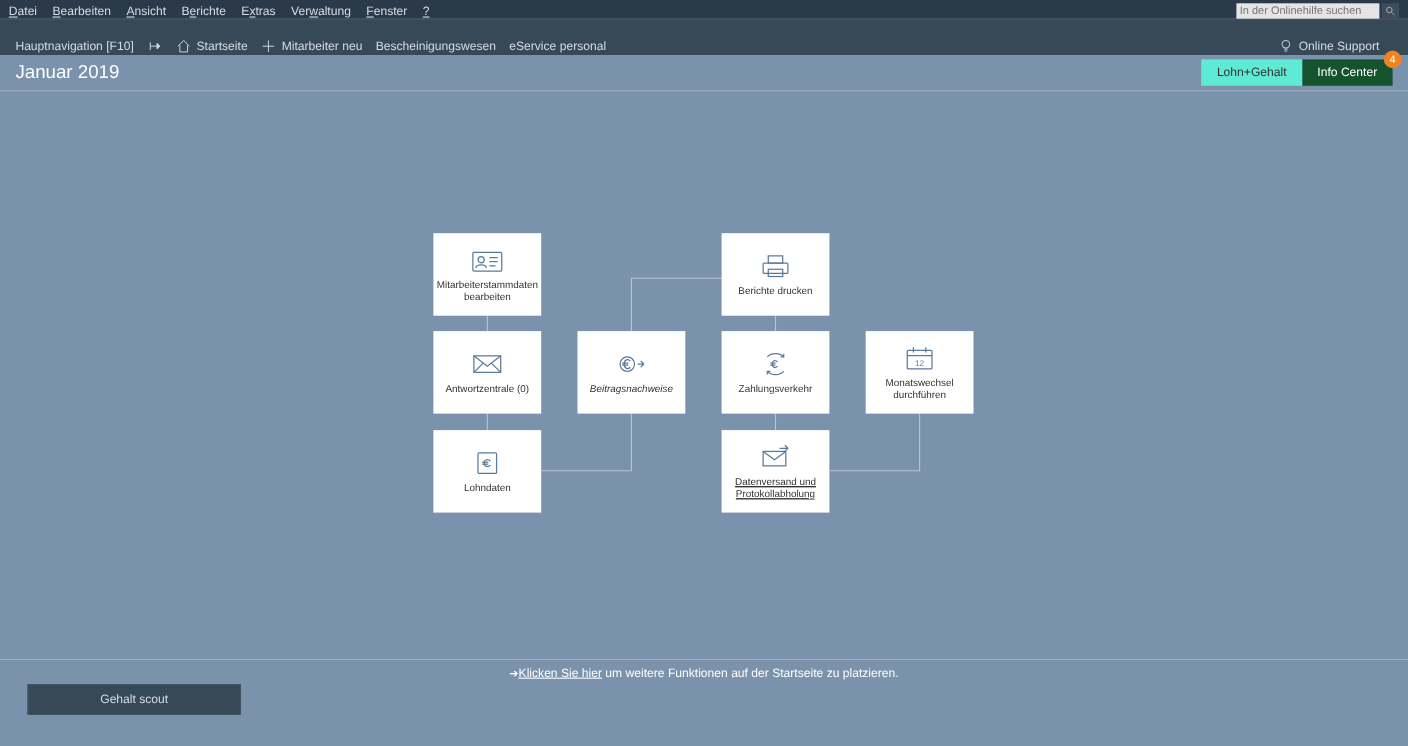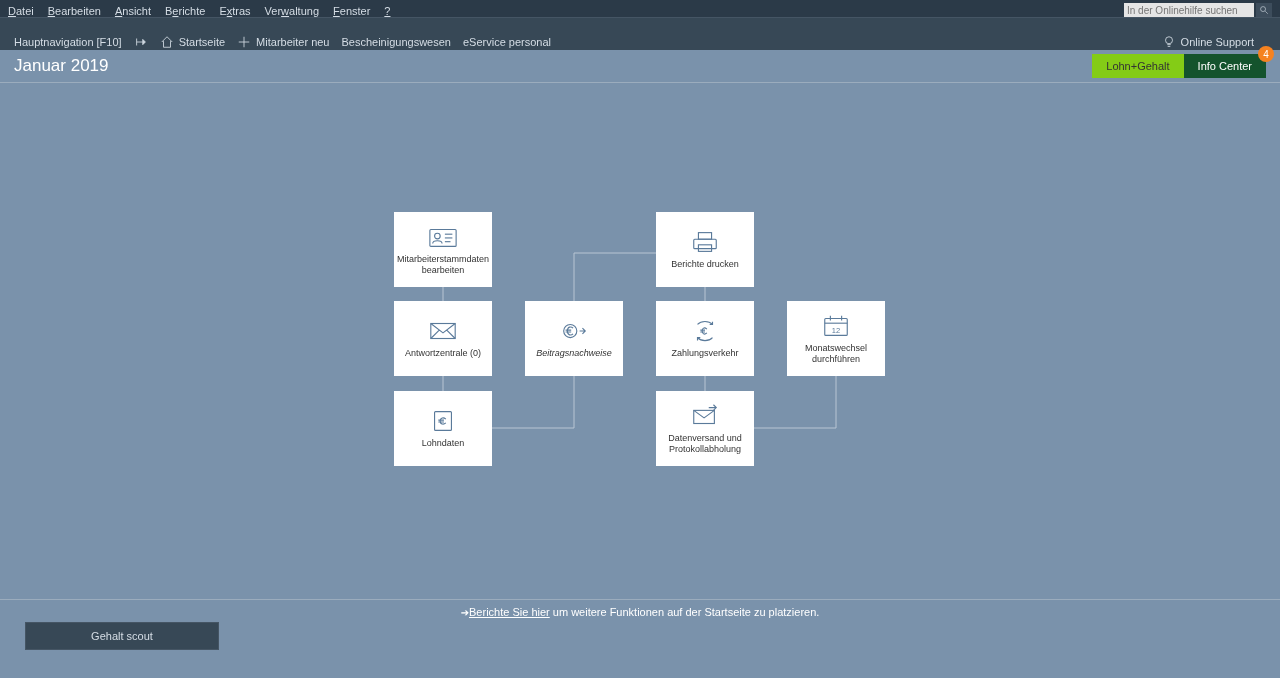--- a/index.html
+++ b/index.html
@@ -20,21 +20,21 @@
   .toolbar .tb-item { margin-right: 12px; cursor: pointer; display: flex; align-items: center; gap: 5px; margin-top: 16px; }
   .toolbar .spacer { flex: 1; }
   .toolbar svg { width: 14px; height: 14px; }
   
   
   .headerrow { height: 33px; display: flex; align-items: center; padding: 0 14px; border-bottom: 1px solid #9bacbd; }
   .headerrow .title { color: #fff; font-size: 17px; font-weight: 300; }
   .headerrow .spacer { flex: 1; }
   .headerrow .tabs { display: flex; position: relative; }
   .headerrow .tab { padding: 6px 14px; font-size: 11px; cursor: pointer; color: #fff; background: #14532d; position: relative; }
-  .headerrow .tab.active { background: #84cc16; color: #333; }
+  .headerrow .tab.active { background: #5eead4; color: #333; }
   .headerrow .badge { position: absolute; top: -8px; right: -8px; background: #f58220; color: #fff; border-radius: 50%; width: 16px; height: 16px; font-size: 10px; display: flex; align-items: center; justify-content: center; }
 
   
   .canvas { position: relative; width: 1280px; height: 540px; }
   .canvas svg.lines { position: absolute; top: 0; left: 0; width: 1280px; height: 540px; pointer-events: none; }
   
   .card { position: absolute; width: 98px; height: 75px; background: #fff; display: flex; flex-direction: column; align-items: center; justify-content: center; cursor: pointer; text-align: center; padding: 6px 4px; }
   .card .label { font-size: 9px; color: #333; line-height: 1.2; margin-top: 4px; }
   .card svg { width: 30px; height: 26px; stroke: #5a7a9a; stroke-width: 1.2; fill: none; }
   
@@ -176,27 +176,27 @@
     <div class="label">Monatswechsel durchführen</div>
   </div>
 
   <div class="card" style="left:394px; top:308px;">
     <svg viewBox="0 0 32 26">
         <rect x="7" y="3" width="18" height="20" rx="1"></rect>
         <path d="M19 11 C17 9 13 9 13 13 C13 17 17 17 19 15 M11 12 L17 12 M11 14 L17 14"></path>
       </svg>
     <div class="label">Lohndaten</div>
   </div>
-  <div class="card" style="left:656px; top:308px;">
+  <div class="card" style="left:656px; top:308px;text-decoration:underline;">
     <svg viewBox="0 0 32 26">
         <rect x="4" y="7" width="22" height="14"></rect>
         <path d="M4 7 L15 15 L26 7"></path>
         <path d="M20 4 L28 4 M25 1 L28 4 L25 7"></path>
       </svg>
     <div class="label">Datenversand und Protokollabholung</div>
   </div>
 </div>
 
 <div class="footer-link">
-  <span class="arrow">➔</span><a href="#">Berichte Sie hier</a><span> um weitere Funktionen auf der Startseite zu platzieren.</span>
+  <span class="arrow">➔</span><a href="#">Klicken Sie hier</a><span> um weitere Funktionen auf der Startseite zu platzieren.</span>
 </div>
 
 <div class="scout-btn">Gehalt scout</div>
 
 </body></html>

